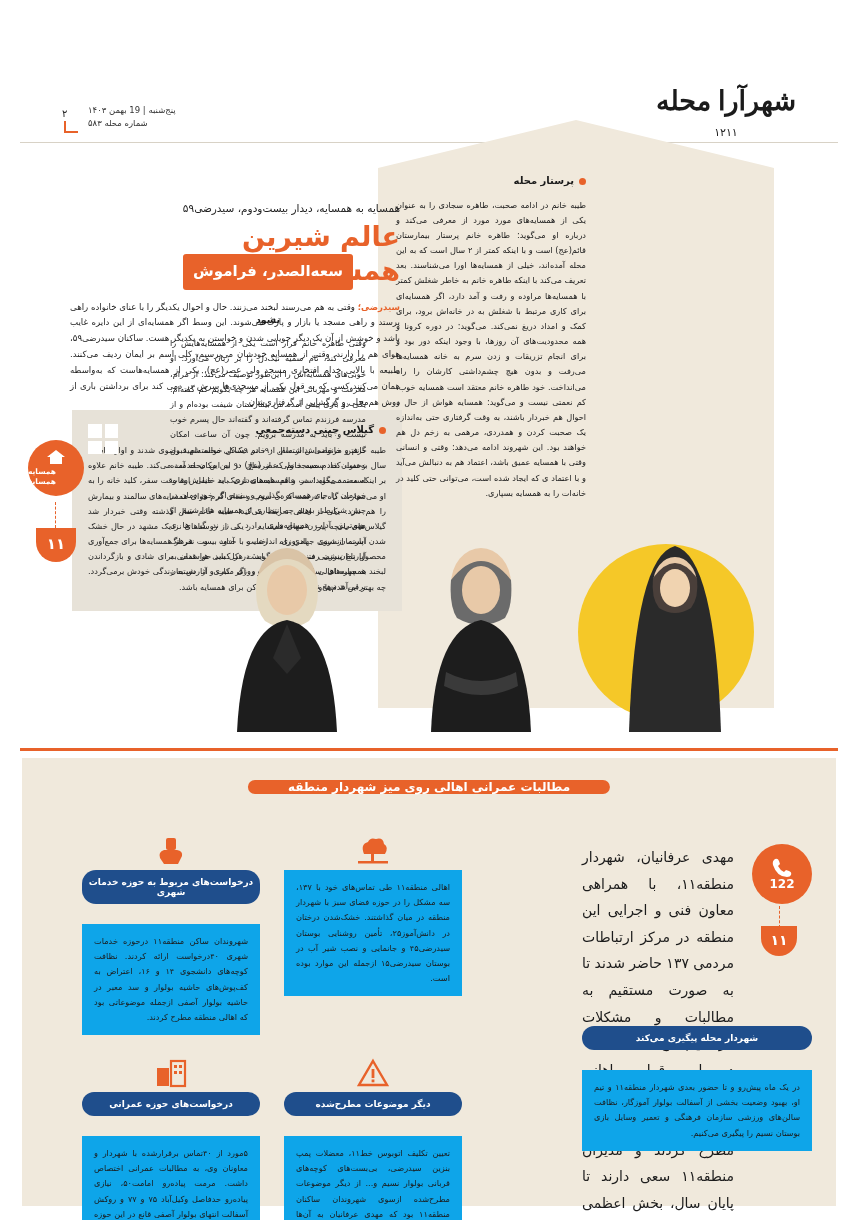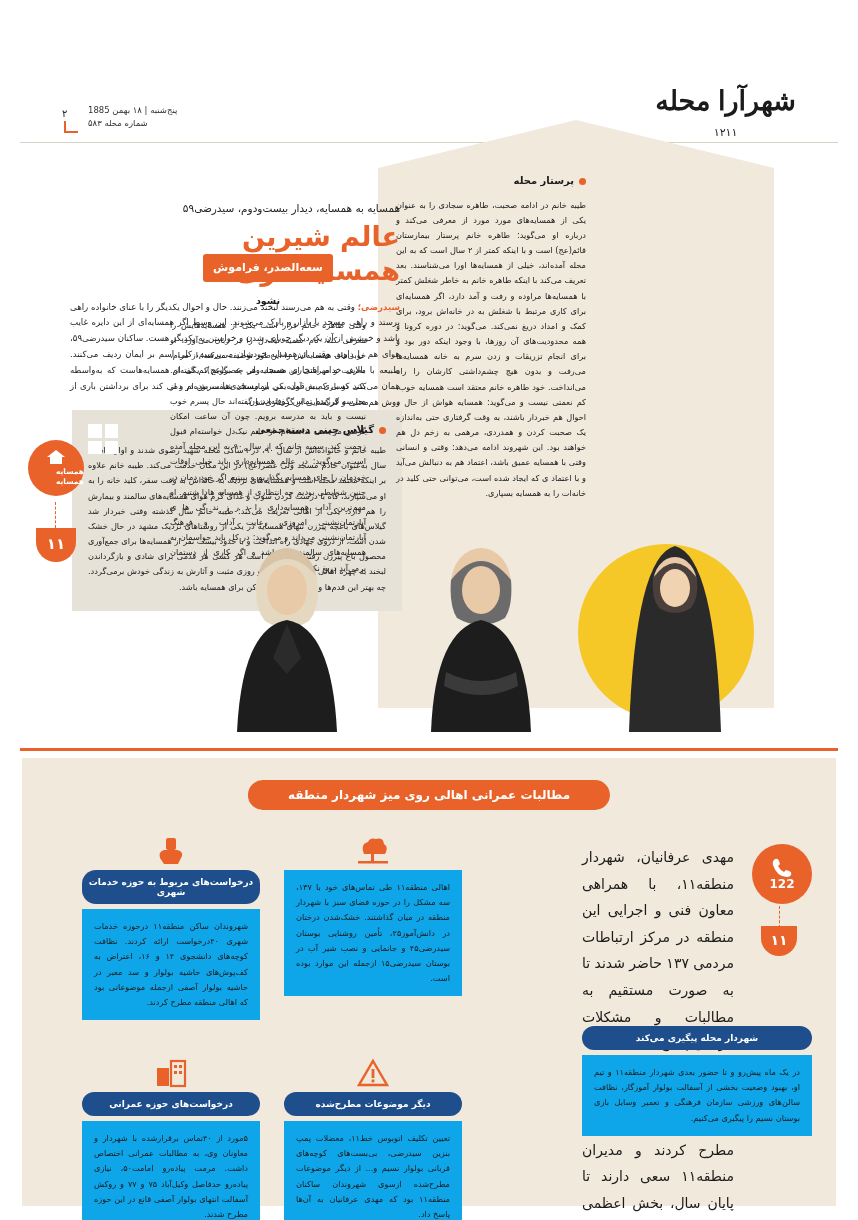--- a/index.html
+++ b/index.html
@@ -25,21 +25,21 @@
     top: 88px;
     right: 62px;
     text-align: center;
   }
   .masthead .logo-text {
     font-size: 27px;
     font-weight: bold;
     letter-spacing: -1px;
     color: #1b1b1b;
     line-height: 1;
-    font-family: Liberation Sans, sans-serif;
+    font-family: Liberation Serif, serif;
   }
   .masthead .logo-sub {
     font-size: 11px;
     color: #1b1b1b;
     margin-top: 11px;
   }
   .header-meta {
     position: absolute;
     top: 104px;
     left: 62px;
@@ -142,21 +142,21 @@
     color: #e8622a;
     font-weight: bold;
   }
 
   
   .badge-house {
     position: absolute;
     top: 290px;
     left: 28px;
     width: 56px;
-    text-align: right;
+    text-align: left;
   }
   .badge-house .circle {
     width: 56px; height: 56px;
     border-radius: 50%;
     background: #e8622a;
     color: #fff;
     font-size: 7.5px;
     line-height: 1.35;
     display: flex;
     flex-direction: column;
@@ -237,25 +237,25 @@
   
   .col-forgive {
     top: 104px;
     right: 492px;
     width: 196px;
   }
   .orange-tab {
     display: inline-block;
     background: #e8622a;
     color: #fff;
-    font-size: 11px;
+    font-size: 15px;
     font-weight: bold;
     padding: 4px 10px;
     border-radius: 3px;
-    margin-bottom: 7px;
+    margin-bottom: 18px;
   }
   .sub-head {
     font-size: 9.5px;
     font-weight: bold;
     text-align: center;
     margin: 3px 0 8px;
   }
 
   
   .photo {
@@ -286,21 +286,21 @@
   }
   .section-title {
     position: absolute;
     top: 22px;
     left: 50%;
     transform: translateX(-50%);
     background: #e8622a;
     color: #fff;
     font-size: 12px;
     font-weight: bold;
-    padding: 8px 40px;
+    padding: 0 40px;
     border-radius: 16px;
     white-space: nowrap;
   }
 
   
   .phone-block {
     position: absolute;
     top: 86px;
     right: 24px;
     width: 230px;
@@ -349,21 +349,21 @@
   }
   .blue-pill {
     display: block;
     background: #1f4e8c;
     color: #fff;
     font-size: 9px;
     font-weight: bold;
     text-align: center;
     padding: 7px 6px;
     border-radius: 14px;
-    margin-bottom: 5px;
+    margin-bottom: 20px;
   }
   .white-card {
     background: #0ea5e9;
     padding: 10px 12px;
     font-size: 8.2px;
     line-height: 1.85;
     text-align: justify;
     direction: rtl;
   }
   .mayor-block {
@@ -393,21 +393,21 @@
 <body>
 
 <div class="page-header">
   <div class="masthead">
     <div class="logo-text">شهرآرا محله</div>
     <div class="logo-sub">۱۲۱۱</div>
   </div>
   <div class="header-meta">
     <div class="page-no">۲</div>
     <div class="corner"></div>
-    <div>پنج‌شنبه | ۱۸ بهمن 1885</div>
+    <div>پنج‌شنبه | 19 بهمن ۱۴۰۳</div>
     <div>شماره محله ۵۸۳</div>
   </div>
   <div class="header-rule"></div>
 </div>
 
 <div class="top-section">
 
   <div class="house-roof"></div>
   <div class="house-bg"></div>
   <div class="yellow-circle"></div>

